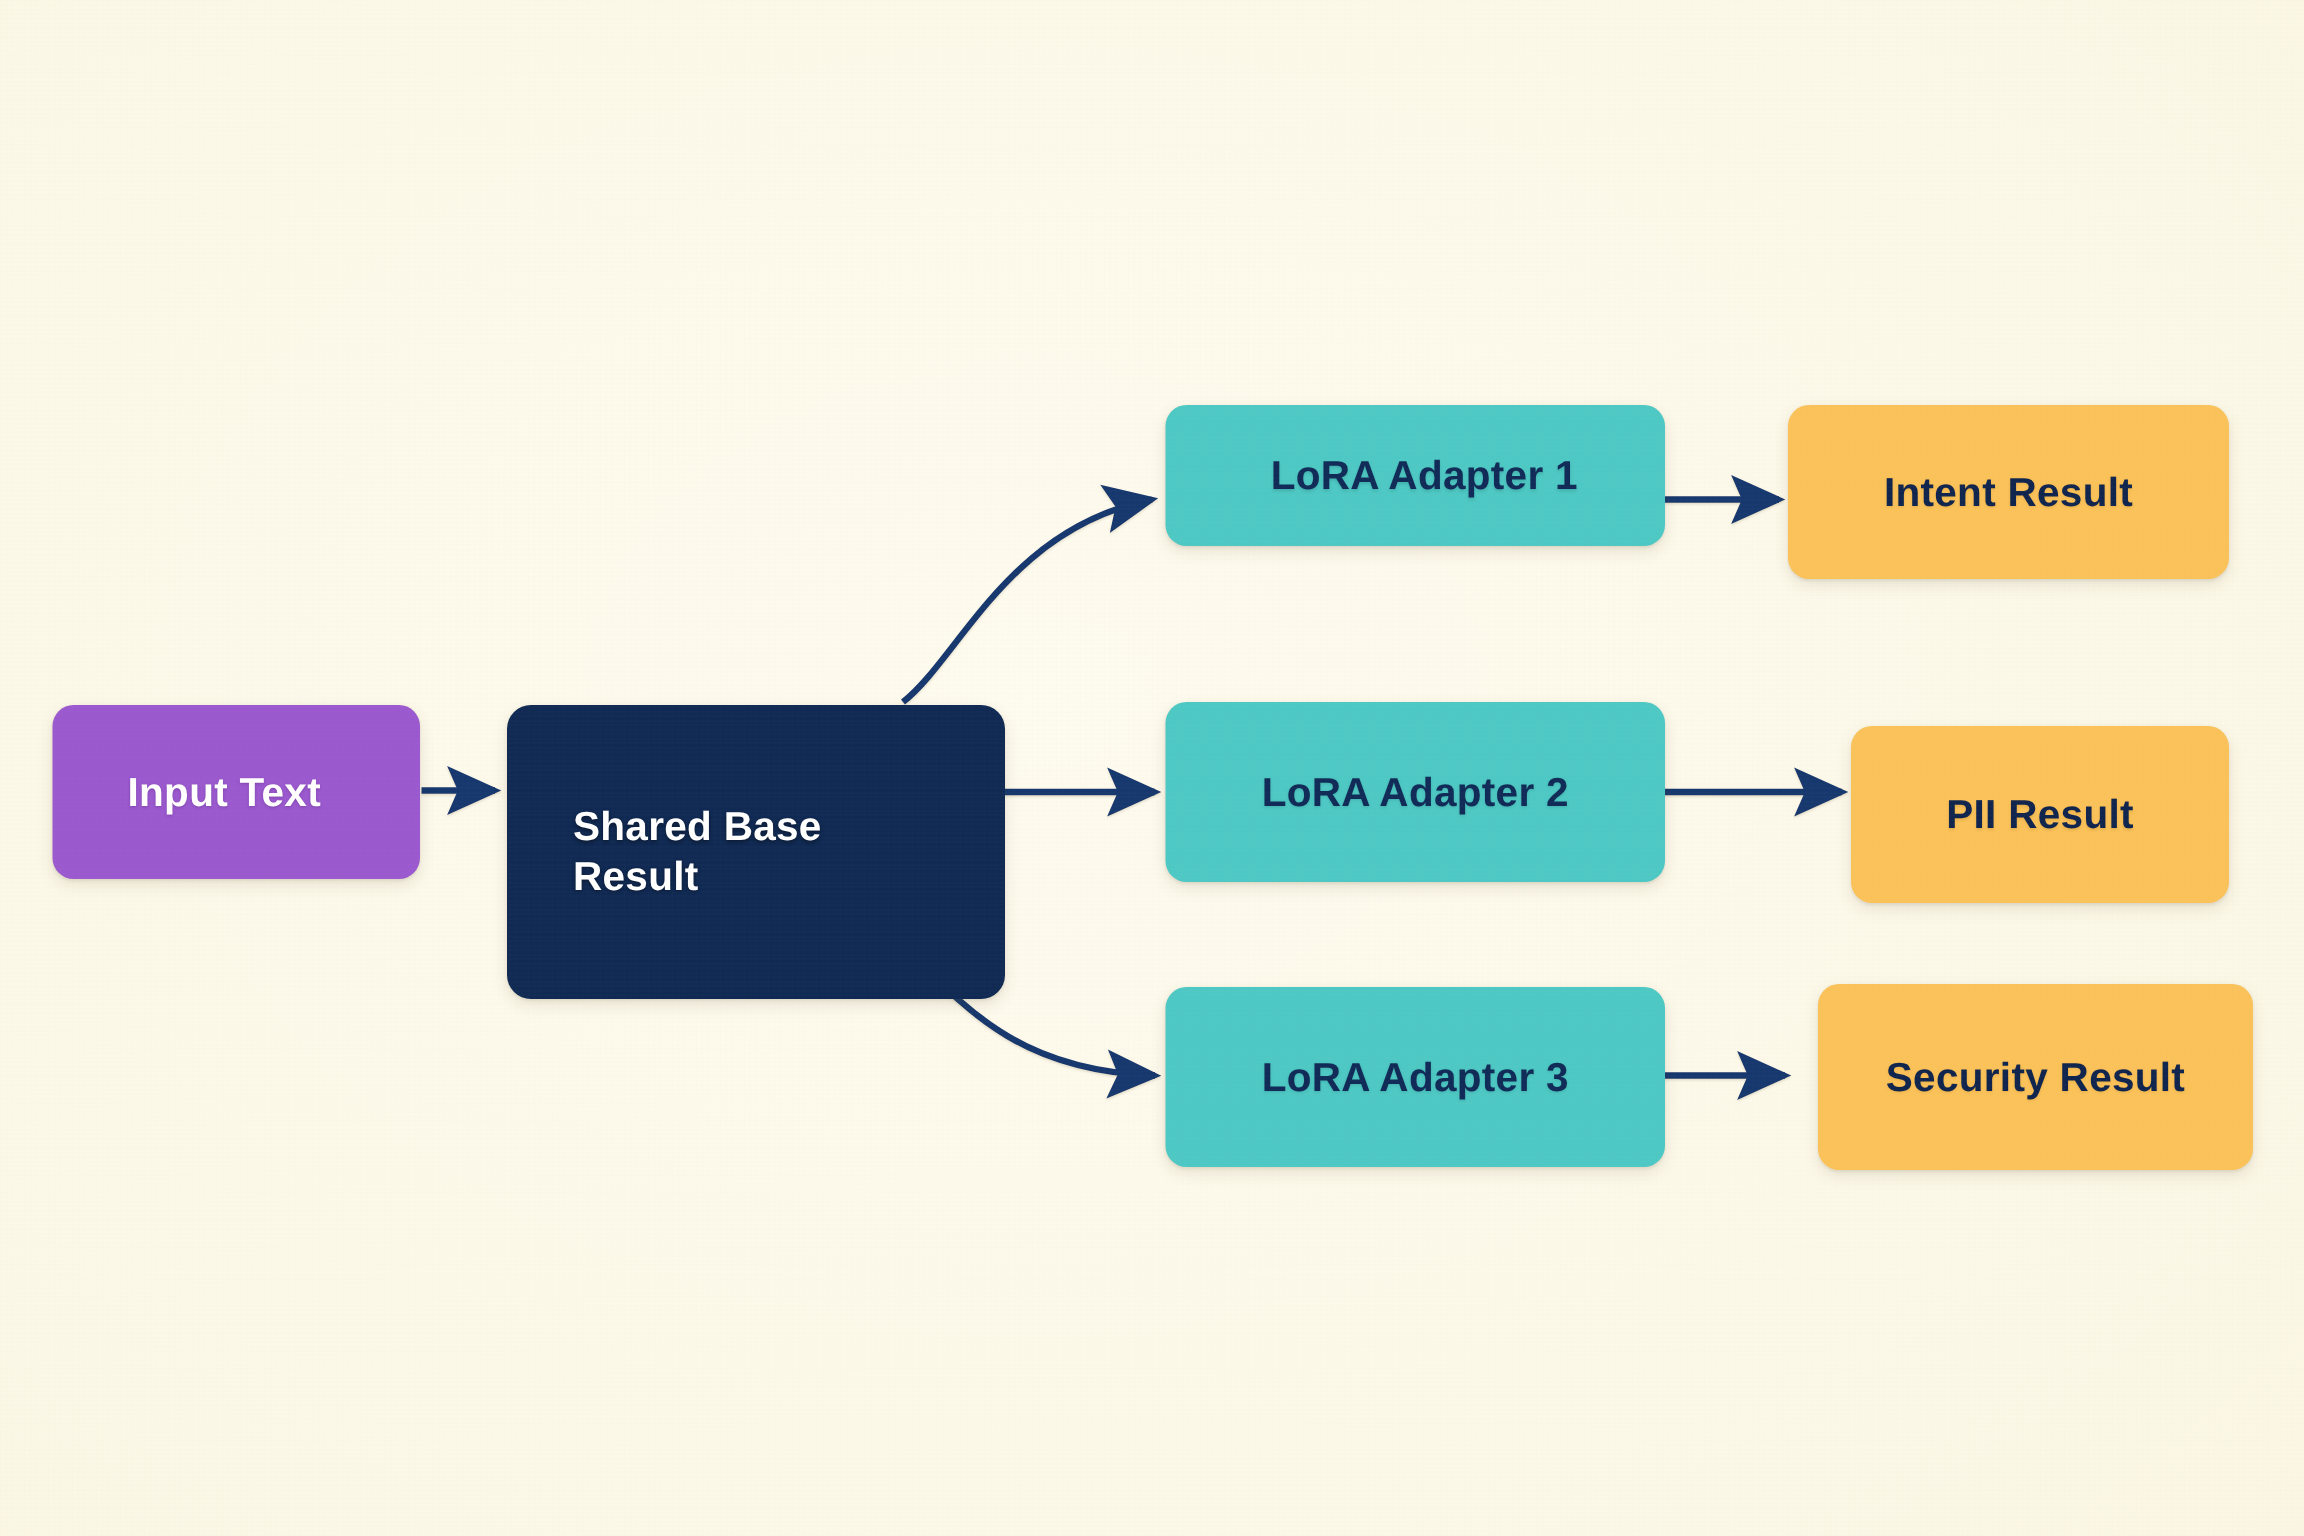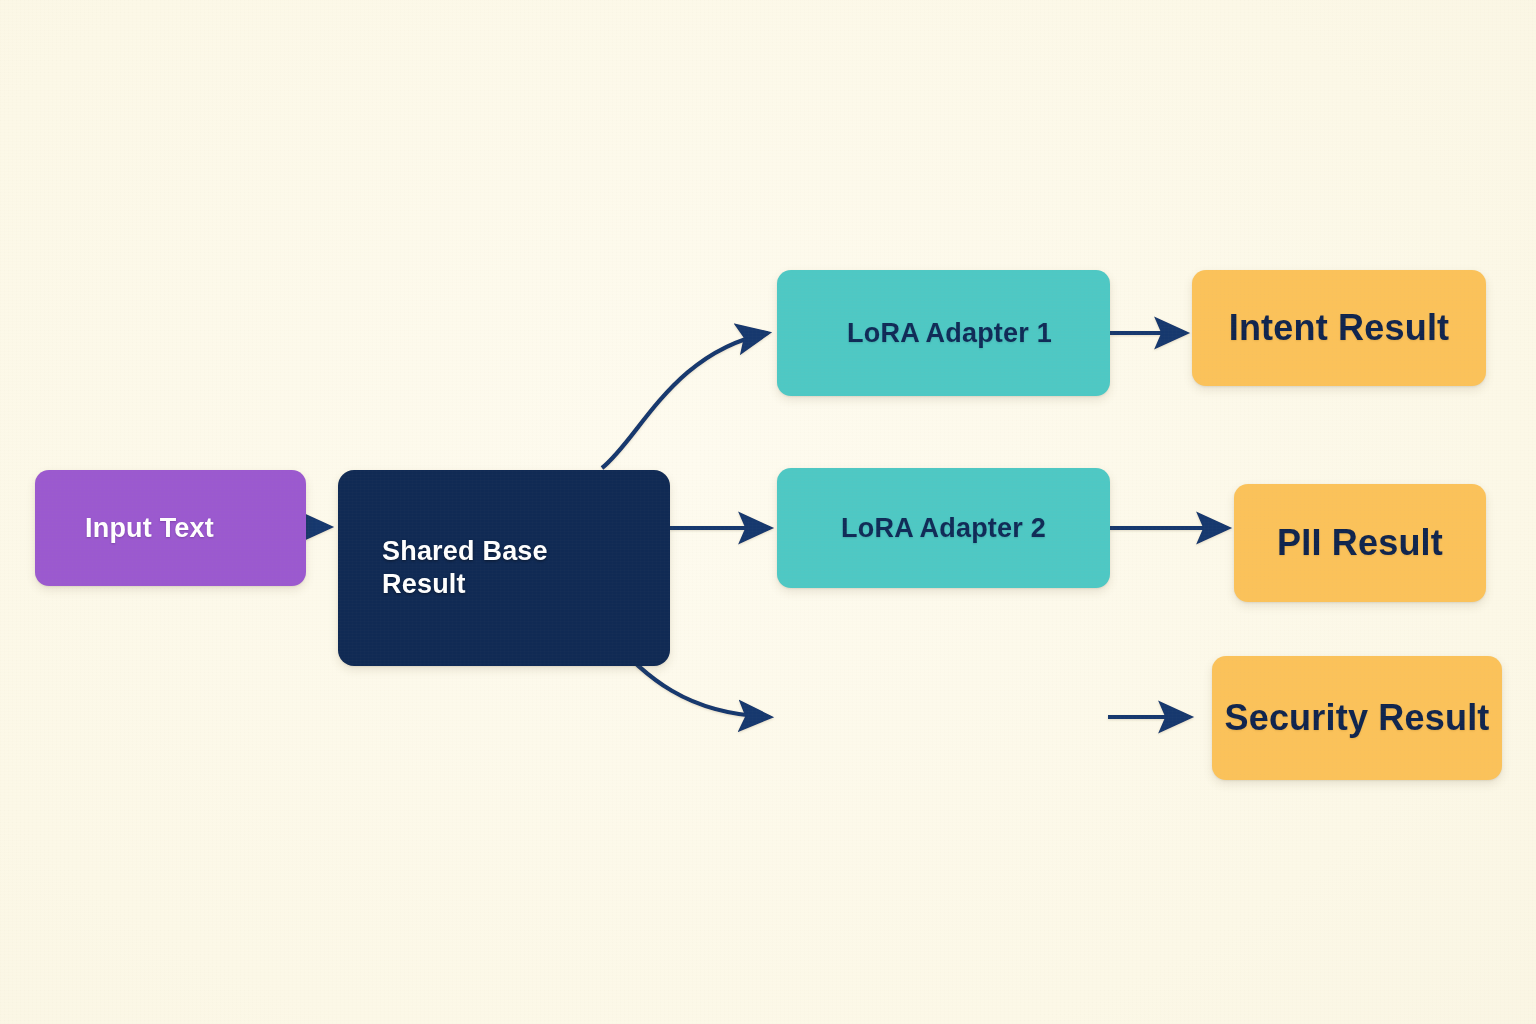--- a/index.html
+++ b/index.html
@@ -43,21 +43,21 @@
   .node .label {
     display: block;
     width: 100%;
     line-height: 1.22;
   }
   .node.center .label { text-align: center; }
   .node.leftal .label { text-align: left; }
 
   
   #node-input {
-    left: 35px; top: 470px; width: 271px; height: 116px;
+    left: 35px; top: 470px; width: 245px; height: 116px;
     background: #9b59cf;
     color: #ffffff;
     font-size: 27px;
     font-weight: 600;
     padding: 0 0 0 50px;
     text-shadow: 0 1px 2px rgba(60,20,90,0.30);
   }
   
   #node-base {
     left: 338px; top: 470px; width: 332px; height: 196px;
@@ -72,29 +72,29 @@
   
   .adapter {
     left: 777px; width: 333px; height: 126px;
     background: #4ec8c4;
     color: #102b57;
     font-size: 27px;
     font-weight: 600;
     justify-content: center;
     text-shadow: 0 1px 2px rgba(25,90,95,0.22);
   }
-  #node-adapter-1 { top: 270px; height: 126px; padding-left: 12px; }
+  #node-adapter-1 { top: 270px; height: 94px; padding-left: 12px; }
   #node-adapter-2 { top: 468px; height: 120px; }
   #node-adapter-3 { top: 658px; height: 120px; }
 
   
   .result {
     background: #fbc25a;
     color: #10254e;
-    font-size: 36px;
+    font-size: 27px;
     font-weight: 600;
     justify-content: center;
     text-shadow: 0 1px 2px rgba(150,100,10,0.20);
   }
   #node-result-1 { left: 1192px; top: 270px; width: 294px; height: 116px; }
   #node-result-2 { left: 1234px; top: 484px; width: 252px; height: 118px; }
   #node-result-3 { left: 1196px; top: 656px; width: 290px; height: 124px; margin-left: 16px; }
 
   #edges {
     position: absolute;
@@ -148,20 +148,23 @@
   </div>
 
   <div class="node center adapter" id="node-adapter-1">
     <span class="label">LoRA Adapter 1</span>
   </div>
 
   <div class="node center adapter" id="node-adapter-2">
     <span class="label">LoRA Adapter 2</span>
   </div>
 
+  <div class="node center adapter" id="node-adapter-3">
+    <span class="label">LoRA Adapter 3</span>
+  </div>
 
   <div class="node center result" id="node-result-1">
     <span class="label">Intent Result</span>
   </div>
 
   <div class="node center result" id="node-result-2">
     <span class="label">PII Result</span>
   </div>
 
   <div class="node center result" id="node-result-3">

